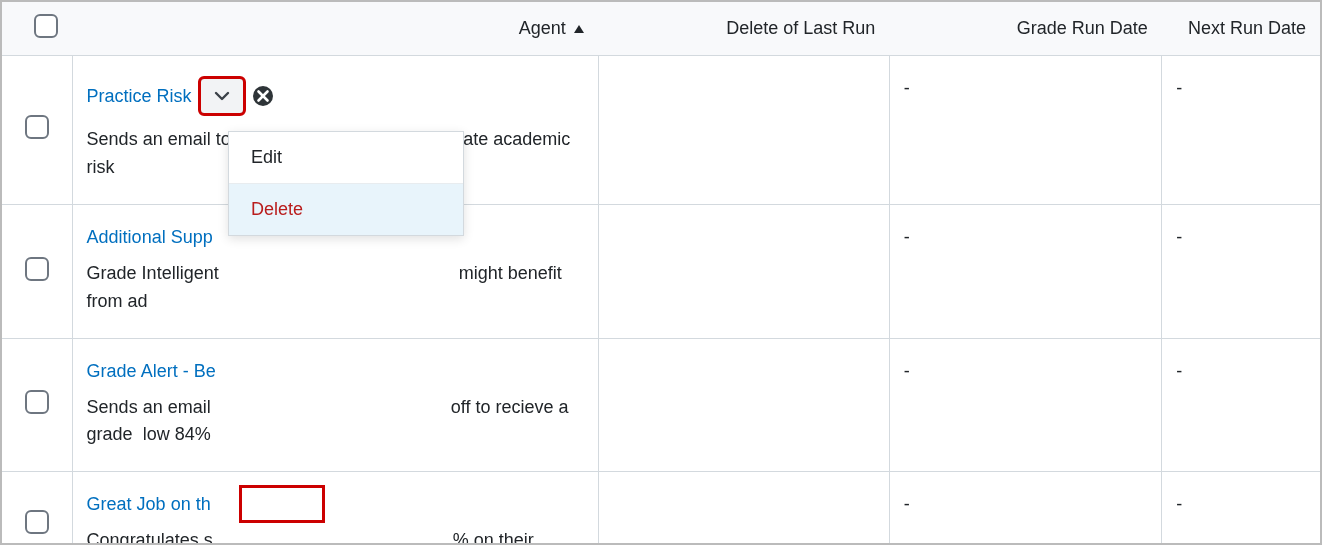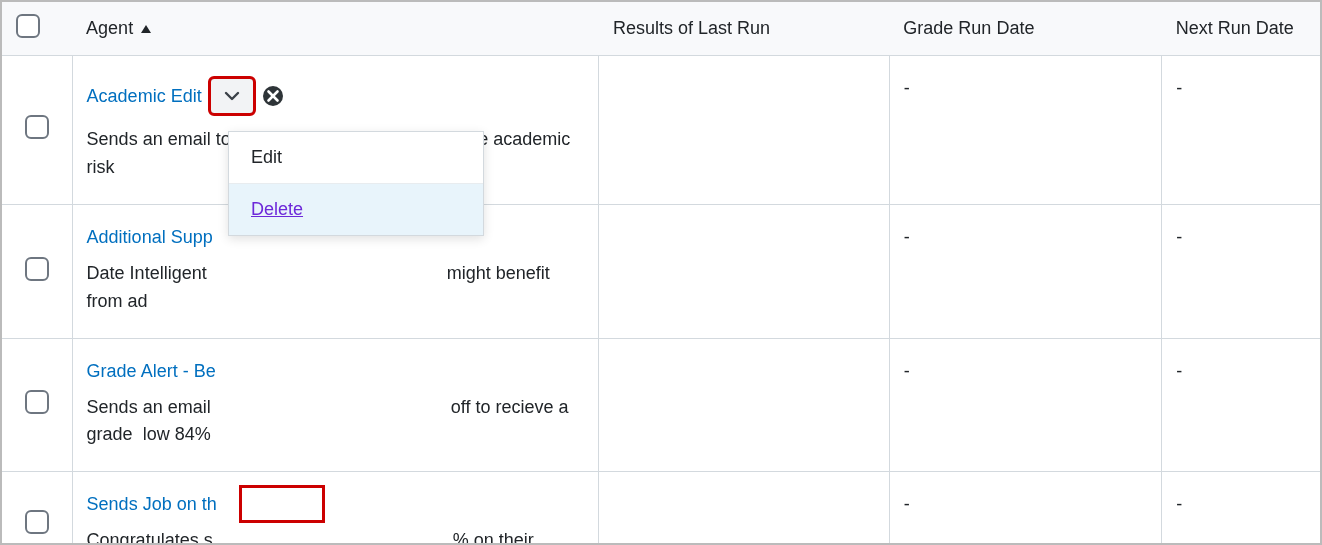--- a/index.html
+++ b/index.html
@@ -16,21 +16,21 @@
   }
   table.agents {
     width: 100%;
     border-collapse: collapse;
     table-layout: fixed;
   }
   thead th {
     background: #f8f9fb;
     border-bottom: 1px solid #d3d9de;
     font-weight: 400;
-    text-align: left;
+    text-align: right;
     padding: 12px 14px;
     font-size: 18px;
     color: #212529;
     white-space: nowrap;
   }
   thead th.chk-col { width: 70px; }
   thead th.agent-col { width: 526px; }
   thead th.results-col { width: 290px; }
   thead th.last-run-col { width: 272px; }
   thead th.next-run-col { width: 158px; }
@@ -99,37 +99,36 @@
     display: inline-flex;
     align-items: center;
     justify-content: center;
   }
 
   
   .dropdown {
     position: absolute;
     left: 226px;
     top: 129px;
-    width: 256px;
+    width: 236px;
     background: #fff;
     border: 1px solid #d3d9de;
     box-shadow: 0 3px 10px rgba(0,0,0,.12);
     z-index: 20;
   }
   .dropdown-item {
     padding: 15px 22px;
     border-bottom: 1px solid #e8ecef;
     font-size: 18px;
     cursor: pointer;
   }
   .dropdown-item:last-child { border-bottom: none; }
   .dropdown-item.selected {
     background: #e8f4fb;
-    color: #6d28d9;
-    text-decoration: underline;
+    color: #b91c1c;
   }
   .delete-highlight {
     position: absolute;
     border: 3px solid #cc0000;
     pointer-events: none;
     z-index: 30;
   }
 </style>
 </head>
 <body>
@@ -142,37 +141,37 @@
       </th>
       <th class="agent-col">
         <span>Agent</span>
         <span class="sort-arrow">
           <svg width="12" height="10" viewBox="0 0 12 10">
               <polygon points="6,1 11,9 1,9" fill="#212529"></polygon>
             </svg>
         </span>
       </th>
       <th class="results-col">
-        <span>Results of Last Run</span>
+        <span>Delete of Last Run</span>
       </th>
       <th class="last-run-col">
         <span>Grade Run Date</span>
       </th>
       <th class="next-run-col">
         <span>Next Run Date</span>
       </th>
     </tr>
   </thead>
   <tbody>
 
     <tr>
       <td class="chk-cell"><span class="chkbox"></span></td>
       <td>
         <div class="agent-name-line">
-          <a class="agent-link">Academic Edit</a>
+          <a class="agent-link">Practice Risk</a>
           <span class="chevron-btn highlighted">
             <svg width="18" height="12" viewBox="0 0 18 12">
                 <polyline points="3,3 9,9 15,3" fill="none" stroke="#3b4148" stroke-width="2.4" stroke-linecap="round" stroke-linejoin="round"></polyline>
               </svg>
           </span>
           <span class="disabled-icon">
             <svg width="22" height="22" viewBox="0 0 22 22">
                 <circle cx="11" cy="11" r="10" fill="#2e3438"></circle>
                 <line x1="6.5" y1="6.5" x2="15.5" y2="15.5" stroke="#fff" stroke-width="2.6" stroke-linecap="round"></line>
                 <line x1="15.5" y1="6.5" x2="6.5" y2="15.5" stroke="#fff" stroke-width="2.6" stroke-linecap="round"></line>
@@ -186,21 +185,21 @@
       <td class="next-cell">-</td>
     </tr>
 
     <tr>
       <td class="chk-cell"><span class="chkbox"></span></td>
       <td>
         <div class="agent-name-line">
           <a class="agent-link">Additional Supp</a>
         </div>
         <div class="agent-desc">
-          <span>Date Intelligent</span>
+          <span>Grade Intelligent</span>
           <span style="display:inline-block;width:230px;"></span>
           <span>might benefit from ad</span>
         </div>
       </td>
       <td class="results-cell"></td>
       <td class="last-cell">-</td>
       <td class="next-cell">-</td>
     </tr>
 
     <tr>
@@ -219,21 +218,21 @@
       </td>
       <td class="results-cell"></td>
       <td class="last-cell">-</td>
       <td class="next-cell">-</td>
     </tr>
 
     <tr>
       <td class="chk-cell"><span class="chkbox"></span></td>
       <td>
         <div class="agent-name-line">
-          <a class="agent-link">Sends Job on th</a>
+          <a class="agent-link">Great Job on th</a>
         </div>
         <div class="agent-desc">
           <span>Congratulates s</span>
           <span style="display:inline-block;width:230px;"></span>
           <span>% on their</span>
         </div>
       </td>
       <td class="results-cell"></td>
       <td class="last-cell">-</td>
       <td class="next-cell">-</td>

